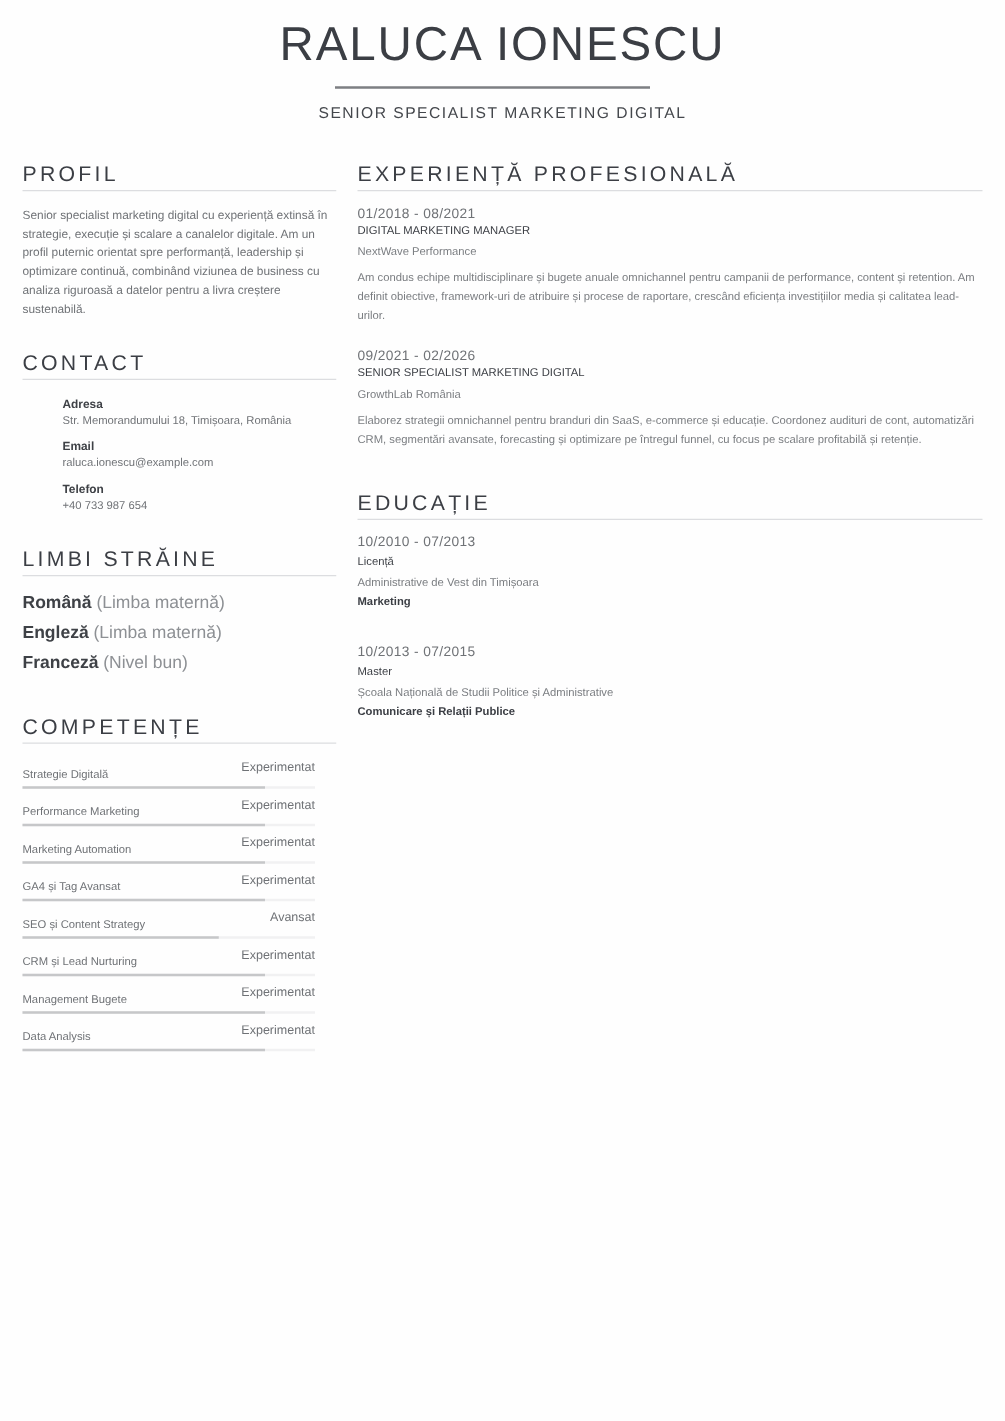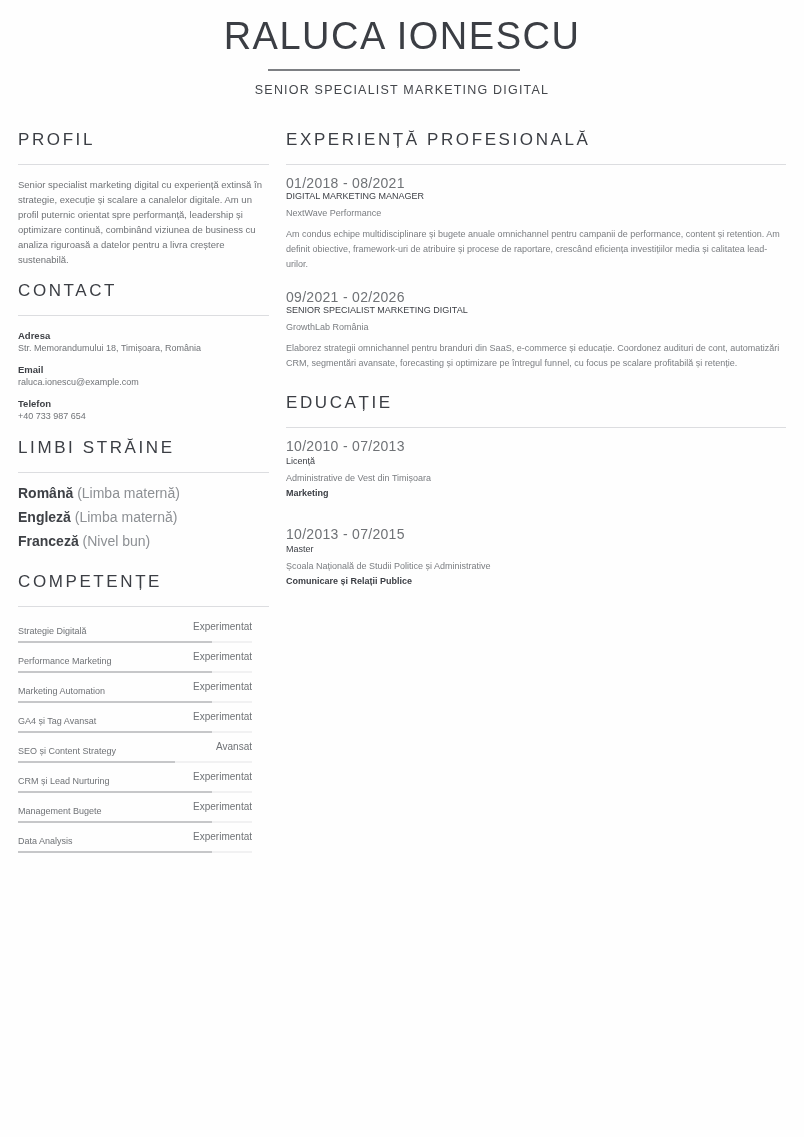--- a/index.html
+++ b/index.html
@@ -54,35 +54,35 @@
     .col-right {
       position: absolute;
       left: 286px; top: 128px;
       width: 500px;
     }
     .section-title {
       font-size: 17px;
       letter-spacing: 2.6px;
       color: #3b3e44;
       line-height: 24px;
-      padding-bottom: 12px;
+      padding-bottom: 0;
       border-bottom: 1px solid #dcdde0;
       margin: 0;
       font-weight: normal;
     }
     .section { position: absolute; left: 0; width: 100%; }
 
     .para {
       font-size: 9.5px;
       line-height: 15px;
       color: #6f7276;
       margin-top: 12px;
     }
 
-    .contact-item { margin-top: 10px; }
+    .contact-item { margin-top: 10px; margin-left: 32px; }
     .contact-item:first-of-type { margin-top: 14px; }
     .contact-label {
       font-size: 9.5px;
       color: #3e4146;
       line-height: 12px;
       font-weight: bold;
       font-weight: 600;
     }
     .contact-value {
       font-size: 9px;
@@ -125,21 +125,21 @@
     }
     .skill-fill {
       position: absolute;
       left: 0; top: 0;
       height: 2px;
       background: #c6c7c9;
     }
 
     .entry { margin-top: 10px; }
     .entry-date {
-      font-size: 14px;
+      font-size: 11px;
       color: #6f7276;
       line-height: 11px;
       letter-spacing: 0.3px;
     }
     .entry-title {
       font-size: 9px;
       color: #3b3e44;
       line-height: 12px;
       margin-top: 1px;
     }

